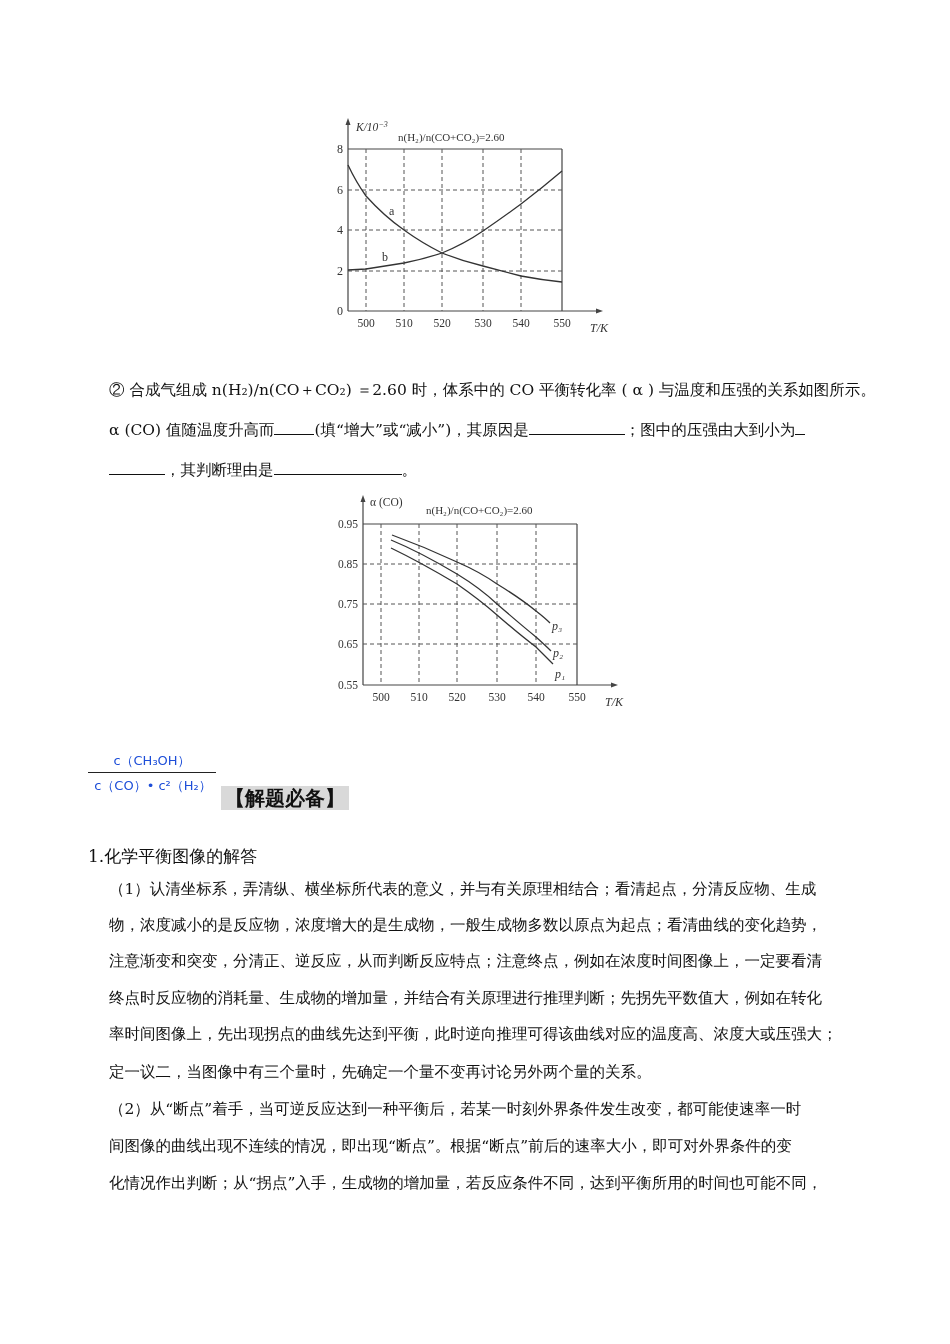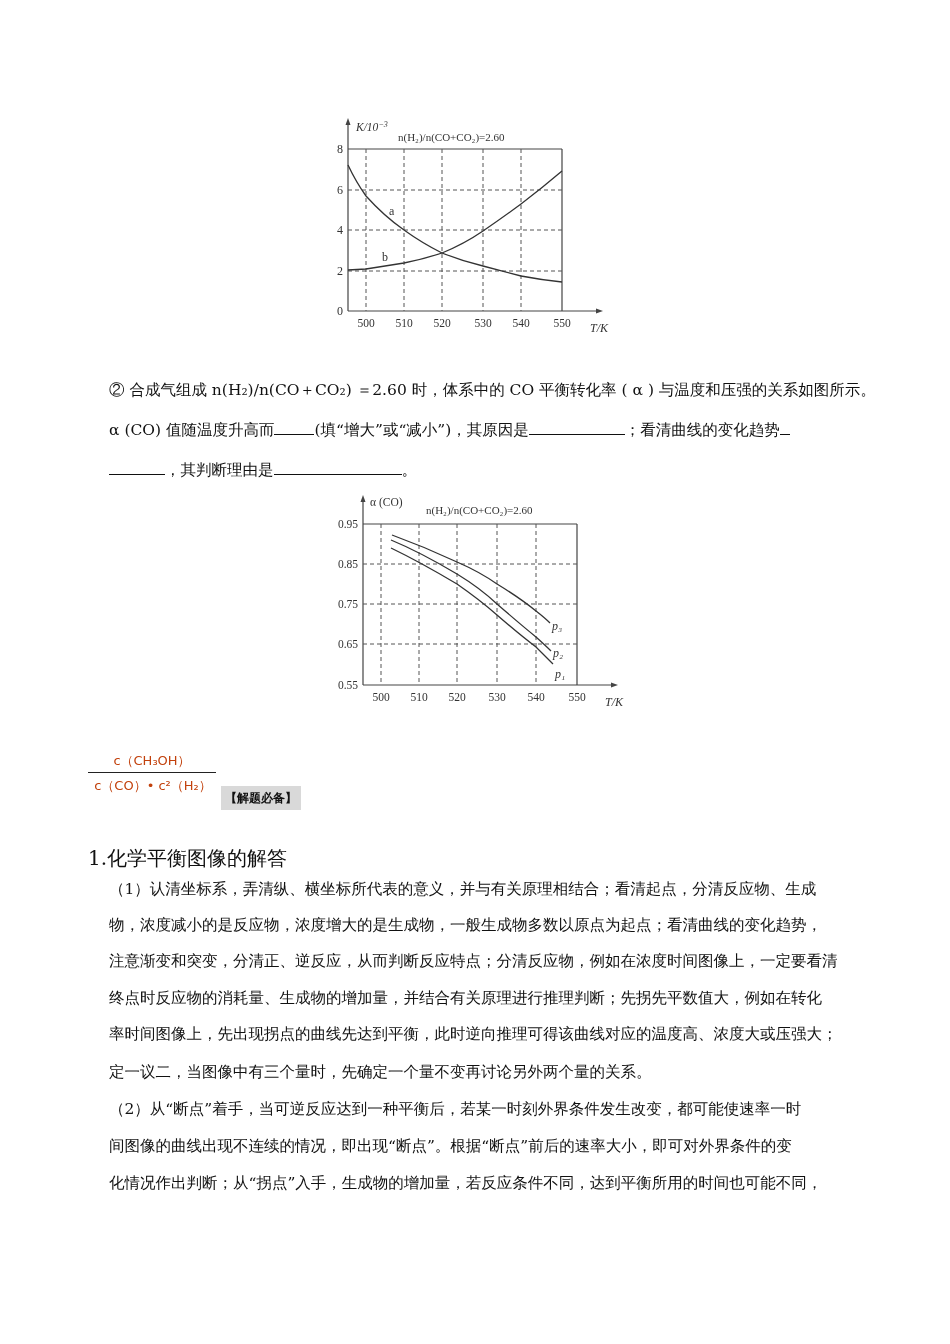--- a/index.html
+++ b/index.html
@@ -4,26 +4,26 @@
 <style>
   html, body { margin: 0; padding: 0; background: #ffffff; }
   body { width: 950px; height: 1344px; position: relative; overflow: hidden;
          font-family: "DejaVu Serif", "Liberation Serif", serif; color: #111; }
   .abs { position: absolute; }
   svg text { font-family: "Liberation Serif", "DejaVu Serif", serif; fill: #333; }
   .para { position: absolute; left: 88px; width: 790px; font-size: 15.5px; line-height: 20px;
           white-space: nowrap; color: #111; }
   .p-line { position: absolute; left: 12px; white-space: nowrap; margin-left: 9px; }
   .blank { display: inline-block; border-bottom: 1px solid #111; height: 14px; vertical-align: baseline; }
-  .frac { position: absolute; left: 88px; top: 752px; width: 128px; font-family: "DejaVu Sans", sans-serif; font-size: 13px; color: #c2410c; }
+  .frac { position: absolute; left: 88px; top: 752px; width: 128px; font-family: "DejaVu Sans", sans-serif; font-size: 13px; color: #1d4ed8; }
   .frac .num { text-align: center; height: 18px; border-bottom: 1.2px solid #222; padding-bottom: 2px; }
   .frac .den { text-align: center; padding-left: 2px; padding-top: 4px; }
   .badge { position: absolute; left: 221px; top: 786px; background: #d9d9d9; font-family: "DejaVu Sans", sans-serif;
-           font-size: 12px; font-weight: bold; padding: 2px 4px; line-height: 20px; color: #111; }
-  .sec-title { position: absolute; left: 88px; top: 845px; font-size: 20px; }
+           font-size: 20px; font-weight: bold; padding: 2px 4px; line-height: 20px; color: #111; }
+  .sec-title { position: absolute; left: 88px; top: 845px; font-size: 17px; }
 </style>
 </head>
 <body>
 
 <svg class="abs" style="left:320px; top:115px;" width="320" height="225" viewBox="320 115 320 225">
 
   <line x1="348" y1="311" x2="348" y2="122" stroke="#444" stroke-width="1.2"></line>
   <polygon points="348,118 345.5,125 350.5,125" fill="#444"></polygon>
   <line x1="348" y1="311" x2="598" y2="311" stroke="#444" stroke-width="1.2"></line>
   <polygon points="603,311 596,308.5 596,313.5" fill="#444"></polygon>
@@ -62,21 +62,21 @@
   </g>
   <text x="590" y="332" font-size="12" font-style="italic">T/K</text>
   <text x="356" y="131" font-size="11.5" font-style="italic"><tspan>K/10</tspan><tspan dy="-4" font-size="8">−3</tspan></text>
   <text x="398" y="141" font-size="11">n(H₂)/n(CO+CO₂)=2.60</text>
   <text x="389" y="215" font-size="12">a</text>
   <text x="382" y="261" font-size="12">b</text>
 </svg>
 
 <div class="para" style="top:380px;">
   <div class="p-line" style="top:0px;">② 合成气组成 n(H₂)/n(CO＋CO₂) ＝2.60 时，体系中的 CO 平衡转化率 ( α ) 与温度和压强的关系如图所示。</div>
-  <div class="p-line" style="top:40px;"><span>α (CO) 值随温度升高而</span><span class="blank" style="width:40px;"></span><span>(填“增大”或“减小”)，其原因是</span><span class="blank" style="width:96px;"></span><span>；看清曲线的变化趋势</span><span class="blank" style="width:10px;"></span></div>
+  <div class="p-line" style="top:40px;"><span>α (CO) 值随温度升高而</span><span class="blank" style="width:40px;"></span><span>(填“增大”或“减小”)，其原因是</span><span class="blank" style="width:96px;"></span><span>；图中的压强由大到小为</span><span class="blank" style="width:10px;"></span></div>
   <div class="p-line" style="top:80px;"><span class="blank" style="width:56px;"></span><span>，其判断理由是</span><span class="blank" style="width:128px;"></span><span>。</span></div>
 </div>
 
 <svg class="abs" style="left:320px; top:490px;" width="320" height="225" viewBox="320 490 320 225">
   <line x1="363" y1="685" x2="363" y2="500" stroke="#444" stroke-width="1.2"></line>
   <polygon points="363,495 360.5,502 365.5,502" fill="#444"></polygon>
   <line x1="363" y1="685" x2="613" y2="685" stroke="#444" stroke-width="1.2"></line>
   <polygon points="618,685 611,682.5 611,687.5" fill="#444"></polygon>
   <line x1="363" y1="524" x2="577" y2="524" stroke="#444" stroke-width="1.2"></line>
   <line x1="577" y1="524" x2="577" y2="685" stroke="#444" stroke-width="1.2"></line>
@@ -119,20 +119,20 @@
 <div class="frac">
   <div class="num">c（CH₃OH）</div>
   <div class="den">c（CO）• c²（H₂）</div>
 </div>
 <div class="badge">【解题必备】</div>
 
 <div class="sec-title">1.化学平衡图像的解答</div>
 <div class="para" style="top:879px;">
   <div class="p-line" style="top:0px;">（1）认清坐标系，弄清纵、横坐标所代表的意义，并与有关原理相结合；看清起点，分清反应物、生成</div>
   <div class="p-line" style="top:36px;">物，浓度减小的是反应物，浓度增大的是生成物，一般生成物多数以原点为起点；看清曲线的变化趋势，</div>
-  <div class="p-line" style="top:72px;">注意渐变和突变，分清正、逆反应，从而判断反应特点；分清反应物，例如在浓度时间图像上，一定要看清</div>
+  <div class="p-line" style="top:72px;">注意渐变和突变，分清正、逆反应，从而判断反应特点；注意终点，例如在浓度时间图像上，一定要看清</div>
   <div class="p-line" style="top:109px;text-align:right;">终点时反应物的消耗量、生成物的增加量，并结合有关原理进行推理判断；先拐先平数值大，例如在转化</div>
   <div class="p-line" style="top:146px;font-family:Liberation Mono, monospace;">率时间图像上，先出现拐点的曲线先达到平衡，此时逆向推理可得该曲线对应的温度高、浓度大或压强大；</div>
   <div class="p-line" style="top:183px;">定一议二，当图像中有三个量时，先确定一个量不变再讨论另外两个量的关系。</div>
   <div class="p-line" style="top:220px;">（2）从“断点”着手，当可逆反应达到一种平衡后，若某一时刻外界条件发生改变，都可能使速率一时</div>
   <div class="p-line" style="top:257px;">间图像的曲线出现不连续的情况，即出现“断点”。根据“断点”前后的速率大小，即可对外界条件的变</div>
   <div class="p-line" style="top:294px;">化情况作出判断；从“拐点”入手，生成物的增加量，若反应条件不同，达到平衡所用的时间也可能不同，</div>
 </div>
 
 </body></html>

